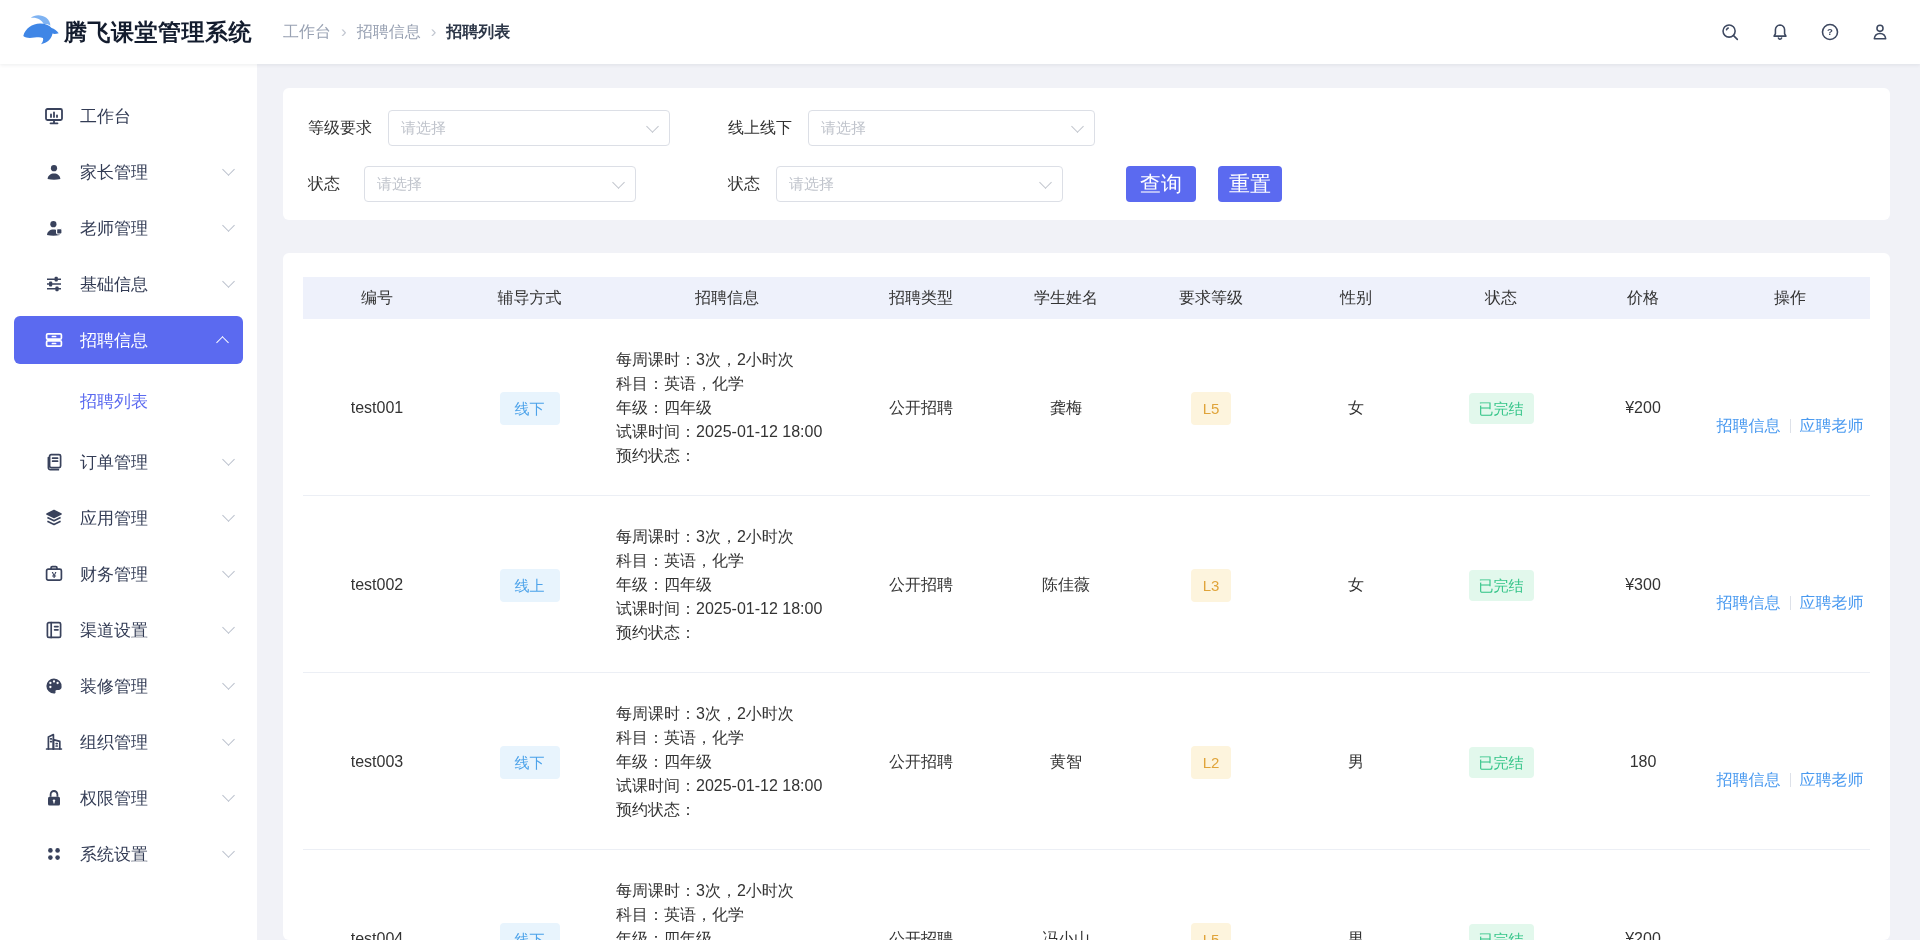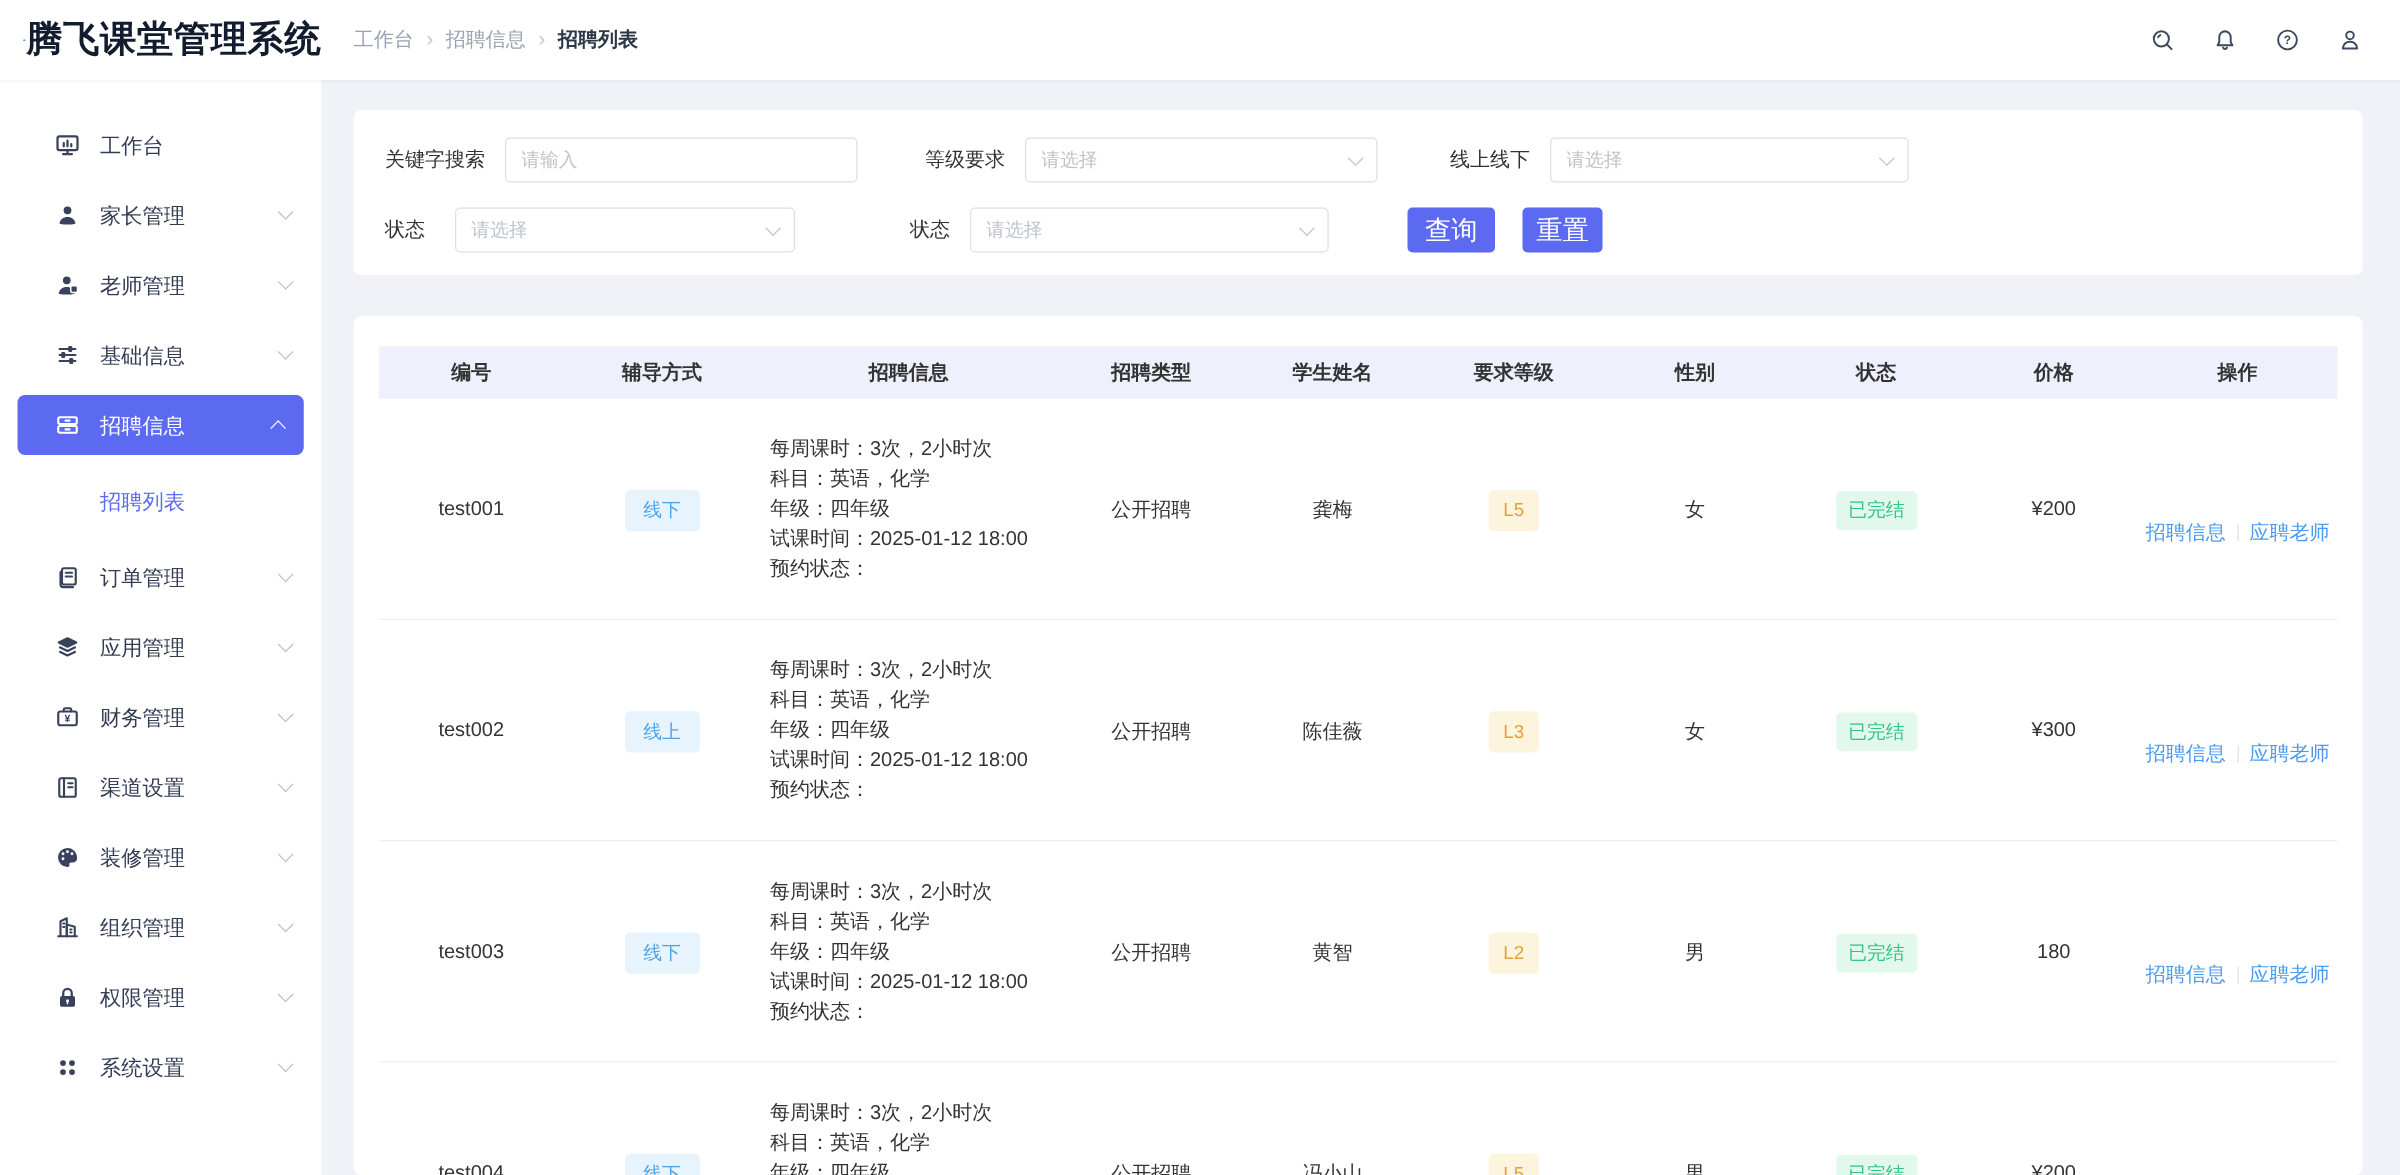--- a/index.html
+++ b/index.html
@@ -4,21 +4,21 @@
 <style>
   * { margin:0; padding:0; box-sizing:border-box; }
   html,body { width:1920px; height:940px; overflow:hidden; }
   body { font-family:"Liberation Sans","DejaVu Sans",sans-serif; background:#f1f2f7; color:#333; }
 
   
   .topbar { height:64px; background:#fff; display:flex; align-items:center; padding:0 28px 0 18px;
             box-shadow:0 1px 4px rgba(0,21,41,.08); position:relative; z-index:5; }
   .brand { display:flex; align-items:center; width:239px; flex:0 0 auto; }
   .logo { width:46px; height:40px; display:flex; align-items:center; justify-content:center; }
-  .brand-title { font-size:29px; font-weight:800; color:#131c2e; letter-spacing:.5px; white-space:nowrap; }
+  .brand-title { font-size:23px; font-weight:800; color:#131c2e; letter-spacing:.5px; white-space:nowrap; }
   .breadcrumb { display:flex; align-items:center; margin-left:26px; font-size:16px; flex:1 1 auto; }
   .bc-item { color:#99a2b3; cursor:pointer; }
   .bc-sep { color:#c2c7d1; margin:0 10px; font-size:17px; }
   .bc-item.current { color:#2d3748; font-weight:600; cursor:default; }
   .topbar-actions { display:flex; align-items:center; gap:26px; color:#3d4860; }
   .tb-icon { width:24px; height:24px; cursor:pointer; display:flex; align-items:center; justify-content:center; }
   .tb-icon svg { width:22px; height:22px; }
 
   
   .layout { display:flex; height:876px; overflow:hidden; }
@@ -66,21 +66,21 @@
   .btn { height:36px; border:none; border-radius:4px; background:var(--accent,#5b6af0); color:#fff;
          font-size:21px; font-family:inherit; cursor:pointer; }
   .btn-search { width:70px; } .btn-reset { width:64px; margin-left:22px; }
 
   
   .table-card { margin-top:33px; padding:24px 20px 0; height:687px; overflow:hidden; }
   .t-head, .t-row { display:grid;
       grid-template-columns:148px 157px 238px 150px 140px 150px 140px 150px 134px 160px;
       align-items:center; }
   .t-head { height:42px; background:var(--header_bg,#eef1fb); }
-  .th { text-align:center; font-size:16px; color:#333; font-weight:700; }
+  .th { text-align:center; font-size:16px; color:#333; font-weight:400; }
   .t-row { padding:29px 0 27px; border-bottom:1px solid #eceff5; }
   .td { text-align:center; font-size:16px; color:#333; }
   .td.info { text-align:left; white-space:pre-line; line-height:24px; padding:0 6px 0 8px; }
   .tag { display:inline-block; border-radius:4px; font-size:15px; line-height:1; }
   .tag.method { background:var(--tag_method_bg,#e8f4fd); color:var(--tag_method_text,#4da3ea); padding:9px 15px; }
   .tag.level  { background:var(--tag_level_bg,#fdf4dd);  color:var(--tag_level_text,#e0a43a);  padding:9px 12px; }
   .tag.status { background:var(--tag_status_bg,#e2f8ec); color:var(--tag_status_text,#33c488); padding:8px 10px; }
   .td.actions { white-space:nowrap;margin-top:36px; }
   .link { color:var(--link,#4a9af0); cursor:pointer; text-decoration:none; font-size:16px; }
   .link-sep { display:inline-block; width:1px; height:14px; background:#dde1e9; margin:0 9px; vertical-align:-2px; }
@@ -283,24 +283,20 @@
         </svg>
       </span>
       <span class="nav-label">系统设置</span>
       <span class="chev"></span>
     </div>
   </aside>
 
   <main class="content">
     <section class="card filter-card">
       <div class="filter-row">
-        <div class="filter-group g-keyword">
-          <label class="f-label">关键字搜索</label>
-          <input class="f-input" placeholder="请输入" style="">
-        </div>
         <div class="filter-group g-level">
           <label class="f-label">等级要求</label>
           <div class="f-select w280">
             <span class="sel-ph">请选择</span>
             <span class="sel-chev"></span>
           </div>
         </div>
         <div class="filter-group g-online">
           <label class="f-label">线上线下</label>
           <div class="f-select w285">

